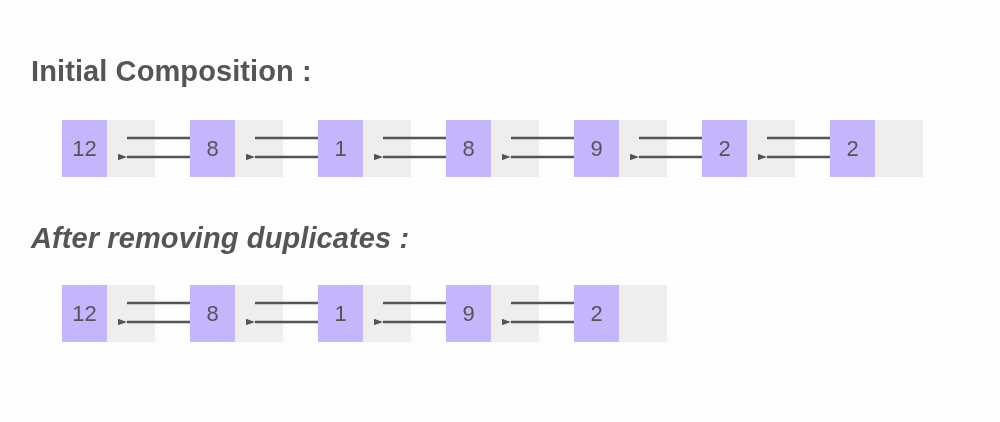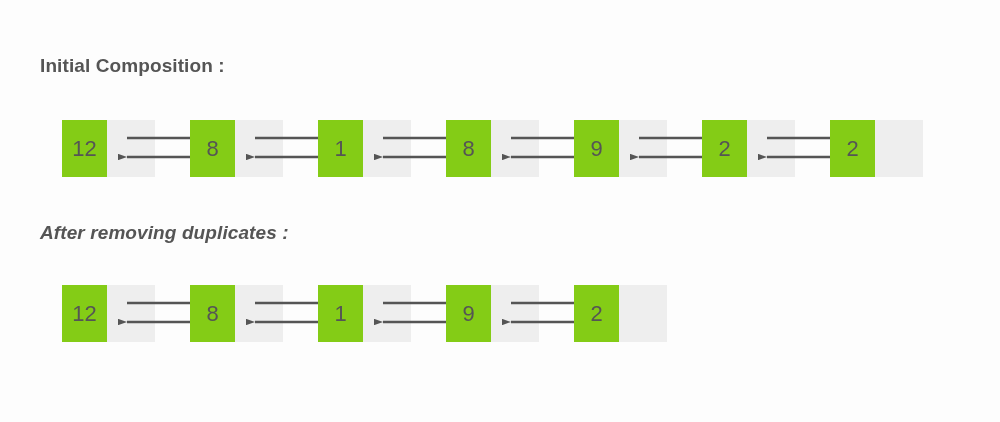--- a/index.html
+++ b/index.html
@@ -11,22 +11,22 @@
     height: 422px;
     background: #fdfdfd;
     font-family: "Liberation Sans", sans-serif;
     overflow: hidden;
     position: relative;
   }
 
   
   .heading {
     position: absolute;
-    left: 40px;
-    font-size: 19px;
+    left: 31px;
+    font-size: 29px;
     font-weight: bold;
     color: #555555;
     letter-spacing: 0.1px;
     white-space: nowrap;
   }
   #heading-initial { top: 55px; }
   #heading-after   { top: 222px; font-style: italic; }
 
   
   .list-row {
@@ -41,21 +41,21 @@
 
   
   .node {
     display: flex;
     align-items: stretch;
     flex: 0 0 auto;
     position: relative;
   }
   .node-value {
     width: 45px;
-    background: #84cc16;
+    background: #c4b5fd;
     display: flex;
     align-items: center;
     justify-content: center;
     font-size: 22px;
     color: #555555;
     line-height: 1;
   }
   .node-next {
     width: 48px;
     background: #eeeeee;

